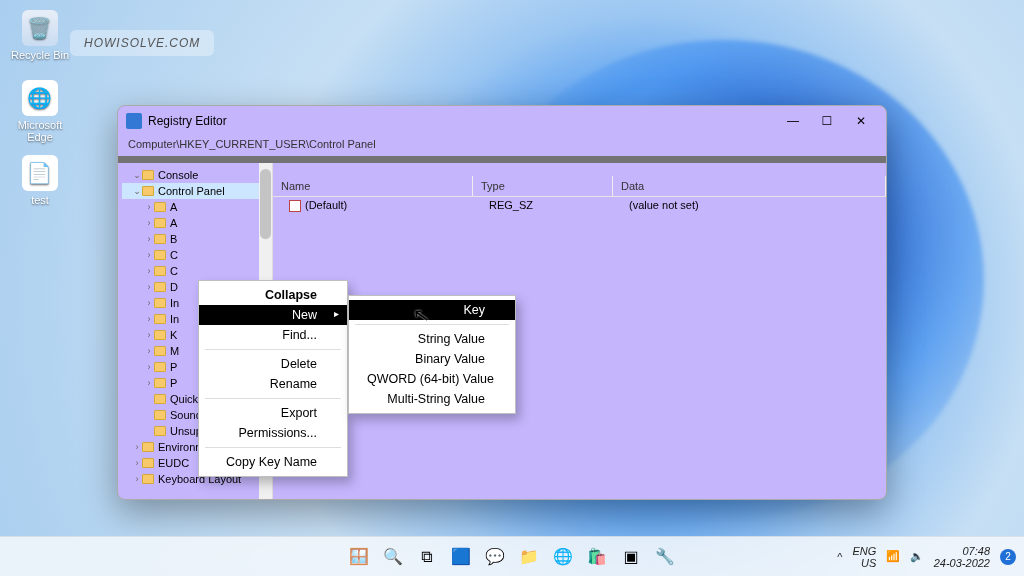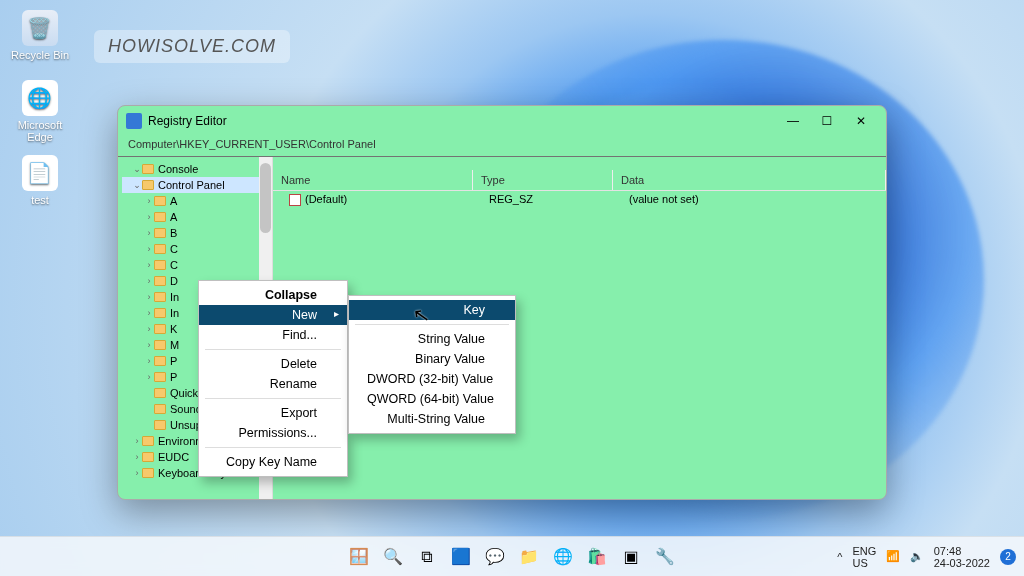--- a/index.html
+++ b/index.html
@@ -7,38 +7,38 @@
     width: 1024px; height: 576px; overflow: hidden; position: relative;
     background: radial-gradient(circle at 650px 300px, #1b6fe0 0%, #2f88f0 20%, #9cc7f2 40%, #c6dff4 55%, #a9ceef 100%);
   }
   
   .swirl { position:absolute; right:40px; top:40px; width:520px; height:480px; border-radius:50%;
            background: radial-gradient(circle at 60% 40%, rgba(10,60,180,0.9), rgba(60,140,240,0.6) 45%, transparent 70%); filter: blur(2px); }
   .swirl::before { content:""; position:absolute; inset:40px 60px 60px 30px; border-radius:50%;
            background: radial-gradient(circle at 40% 50%, rgba(255,255,255,0.35), transparent 60%); }
 
   .watermark { position:absolute; left:70px; top:30px; padding:6px 14px; background:rgba(255,255,255,0.35);
-               border-radius:6px; color:#555; font-size:18px; font-style:italic; letter-spacing:1px;margin-left:24px; }
+               border-radius:6px; color:#555; font-size:12px; font-style:italic; letter-spacing:1px; }
 
   .desktop-icon { position:absolute; width:60px; text-align:center; color:#fff; font-size:11px; text-shadow:0 1px 2px rgba(0,0,0,0.6); }
   .desktop-icon .ic { width:36px; height:36px; margin:0 auto 3px; border-radius:6px; background:#fff; display:flex;align-items:center;justify-content:center;font-size:20px;}
   .di1{left:10px; top:10px;} .di1 .ic{background:linear-gradient(#e7eef7,#c9dcf1)}
   .di2{left:10px; top:80px;} .di2 .ic{background:#fff;}
   .di3{left:10px; top:155px;} .di3 .ic{background:#fff;}
 
   
-  .window { position:absolute; left:117px; top:105px; width:770px; height:395px; background:#86efac; border:1px solid #aaa;
+  .window { position:absolute; left:117px; top:105px; width:770px; height:395px; background:#c4b5fd; border:1px solid #aaa;
             border-radius:8px; box-shadow:0 12px 35px rgba(0,0,0,0.35); display:flex; flex-direction:column; }
   .titlebar { height:30px; display:flex; align-items:center; padding:0 8px; font-size:12px; }
   .titlebar .ticon { width:16px;height:16px;background:#3478d6;margin-right:6px;border-radius:2px; }
   .titlebar .spacer{flex:1}
   .winbtn { width:34px; height:24px; display:flex;align-items:center;justify-content:center;border-radius:4px; font-size:12px; }
   .menubar { padding:2px 10px; font-size:12px; }
   .menubar span{ margin-right:14px; }
-  .pathbar { padding:2px 10px 6px; font-size:11px; color:#333; border-bottom:1px solid #737373; }
+  .pathbar { padding:2px 10px 6px; font-size:11px; color:#333; border-bottom:7px solid #737373; }
   .body { flex:1; display:flex; overflow:hidden; }
   .tree { width:155px; border-right:1px solid #ddd; font-size:11px; padding:4px 0 4px 4px; overflow:hidden; position:relative; }
   .tree .row { display:flex; align-items:center; height:16px; white-space:nowrap; overflow:hidden; }
   .tree .fld { width:12px;height:10px;background:#f7c96b;border:1px solid #d6a836;margin-right:4px;border-radius:1px; }
   .tree .chev{width:10px;text-align:center;color:#666;font-size:9px;}
   .tree .sel{ background:#cde6ff; }
   .tree .i1{padding-left:10px}.tree .i2{padding-left:22px}
   .tree .scrollbar{position:absolute;right:0;top:0;bottom:0;width:13px;background:#f0f0f0;}
   .tree .thumb{position:absolute;right:1px;top:6px;width:11px;height:70px;background:#c4c4c4;border-radius:6px;}
 
@@ -48,35 +48,35 @@
   .list .c-name{width:200px}.list .c-type{width:140px}.list .c-data{flex:1}
   .list .lrow{display:flex;}
   .list .lrow div{padding:2px 16px;}
   .list .vicon{display:inline-block;width:12px;height:12px;border:1px solid #b44;background:#fff;margin-right:4px;vertical-align:middle;}
   .list .vicon.bin{border-color:#27a;background:#cde4ff;}
 
   
   .ctx { position:absolute; background:#fff; border:1px solid #bfbfbf; box-shadow:4px 6px 10px rgba(0,0,0,0.25);
          font-size:12.5px; padding:4px 0; z-index:50;text-align:right; }
   .ctx .item{ padding:3px 30px 3px 18px; white-space:nowrap; position:relative; }
-  .ctx .item.sel{ background:#0c4a6e; color:#fff; }
+  .ctx .item.sel{ background:#000000; color:#fff; }
   .ctx .sep{ height:1px; background:#ddd; margin:4px 6px; }
   .ctx .arrow::after{content:"▸"; position:absolute; right:8px; font-size:10px;}
   #ctx1{ left:198px; top:280px; width:150px; }
   #ctx2{ left:348px; top:295px; width:168px; }
 
   .cursor { position:absolute; left:413px; top:303px; z-index:60; font-size:20px; color:#000; transform:rotate(-10deg); text-shadow:0 0 2px #fff;}
   
   
   .taskbar { position:absolute; left:0; right:0; bottom:0; height:40px; background:rgba(245,248,252,0.85);
              backdrop-filter: blur(6px); border-top:1px solid rgba(0,0,0,0.08); display:flex; align-items:center; }
   .tb-center{position:absolute; left:50%; transform:translateX(-50%); display:flex; gap:6px;}
   .tb-center .tbi{width:28px;height:28px;border-radius:4px;display:flex;align-items:center;justify-content:center;font-size:16px;}
   .tb-right{position:absolute; right:8px; display:flex; align-items:center; gap:10px; font-size:11px; color:#222;}
-  .tb-right .col{display:flex;flex-direction:column;align-items:flex-start;line-height:12px;}
+  .tb-right .col{display:flex;flex-direction:column;align-items:flex-end;line-height:12px;font-style:italic;}
   .notif{width:16px;height:16px;border-radius:50%;background:#1f6fd6;color:#fff;font-size:10px;display:flex;align-items:center;justify-content:center;}
 </style>
 </head>
 <body>
 
 <div class="swirl"></div>
 
 <div class="watermark">HOWISOLVE.COM</div>
 
 <div class="desktop-icon di1">
@@ -236,21 +236,20 @@
   <div class="item">Permissions...</div>
   <div class="sep"></div>
   <div class="item">Copy Key Name</div>
 </div>
 
 <div id="ctx2" class="ctx">
   <div class="item sel">Key</div>
   <div class="sep"></div>
   <div class="item">String Value</div>
   <div class="item">Binary Value</div>
-  <div class="item">DWORD (32-bit) Value</div>
   <div class="item">QWORD (64-bit) Value</div>
   <div class="item">Multi-String Value</div>
 </div>
 
 <div class="cursor">↖</div>
 
 <div class="taskbar">
   <div class="tb-center">
     <div class="tbi">🪟</div>
     <div class="tbi">🔍</div>

